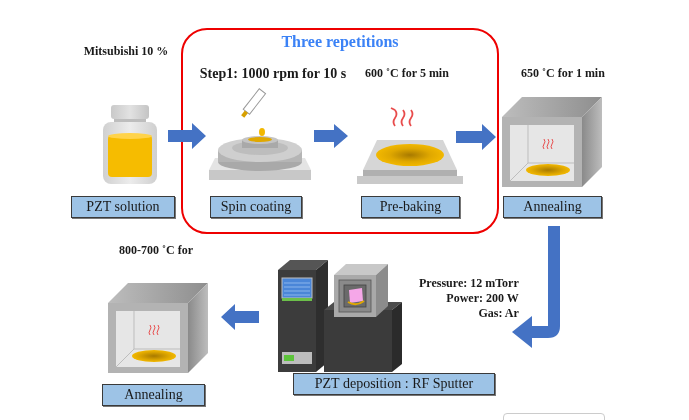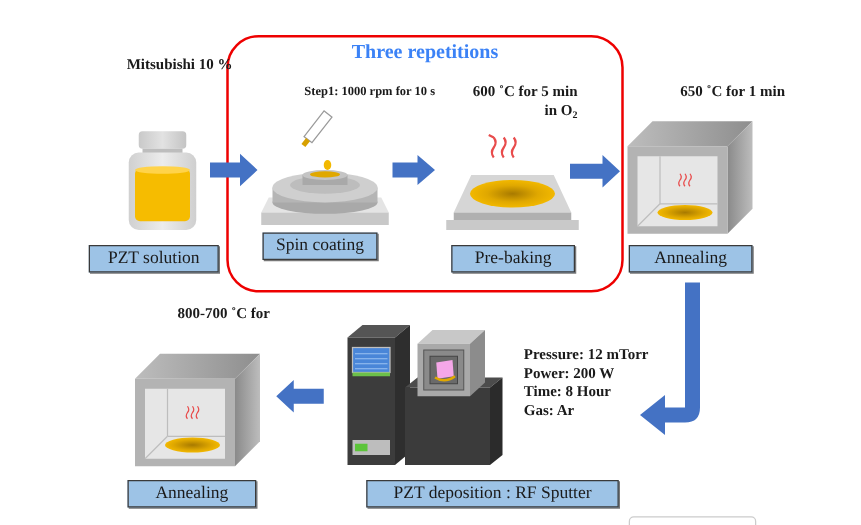--- a/index.html
+++ b/index.html
@@ -1,18 +1,18 @@
 <!DOCTYPE html>
 <html><head>
 <meta charset="utf-8">
 <style>
   html, body { margin: 0; padding: 0; background: #ffffff; }
   body { width: 689px; height: 420px; position: relative; overflow: hidden;
          font-family: "Liberation Serif", "DejaVu Serif", serif; color: #1a1a1a; }
-  .caption { position: absolute; font-weight: bold; font-size: 12px; line-height: 15px; text-align: right; white-space: nowrap; }
+  .caption { position: absolute; font-weight: bold; font-size: 12px; line-height: 15px; text-align: center; white-space: nowrap; }
   .label-box { position: absolute; background: #9dc3e6; border: 1px solid #3a3a3a; box-shadow: 1px 1px 0 #777;
                font-weight: normal; font-size: 14px; line-height: 20px; height: 20px; text-align: center; white-space: nowrap; }
   .repeat-frame { position: absolute; left: 181px; top: 28px; width: 314px; height: 202px;
                   border: 2.5px solid #ee0000; border-radius: 26px; }
   .repeat-title { position: absolute; left: 181px; top: 30px; width: 318px; text-align: center;
                   font-weight: bold; font-size: 16px; color: #3b82f6; line-height: 24px; }
   sub { font-size: 8px; vertical-align: -2px; }
   svg { position: absolute; overflow: visible; }
   .corner-box { position: absolute; left: 503px; top: 413px; width: 100px; height: 12px;
                 border: 1px solid #cccccc; border-radius: 4px; background: #fff; }
@@ -44,21 +44,21 @@
   <rect x="14" y="14" width="32" height="4" fill="#bdbdbd"></rect>
   <rect x="3" y="17" width="54" height="62" rx="8" fill="url(#bodyG)"></rect>
   <rect x="8" y="30" width="44" height="42" rx="4" fill="#f6bc00"></rect>
   <ellipse cx="30" cy="31" rx="22" ry="3" fill="#ffd34a"></ellipse>
 </svg>
 
 <svg style="left:168px; top:123px;" width="40" height="26" viewBox="0 0 40 26">
   <polygon points="0,7 24,7 24,0 38,13 24,26 24,19 0,19" fill="#4472c4"></polygon>
 </svg>
 
-<div class="caption" style="left:198px; top:66px; width:150px; font-size:10px;">
+<div class="caption" style="left:198px; top:66px; width:150px; font-size:14px;">
   <div>Step1: 1000 rpm for 10 s</div>
 </div>
 
 <svg style="left:205px; top:100px;" width="110" height="85" viewBox="0 0 110 85">
   <defs>
     <linearGradient id="baseG" x1="0" x2="0" y1="0" y2="1">
         <stop offset="0" stop-color="#e8e8e8"></stop>
         <stop offset="1" stop-color="#cfcfcf"></stop>
       </linearGradient>
   </defs>
@@ -81,21 +81,20 @@
   <ellipse cx="55" cy="40" rx="18" ry="4" fill="#c4c4c4"></ellipse>
   <ellipse cx="55" cy="39.5" rx="12" ry="2.5" fill="#e0a800"></ellipse>
 </svg>
 
 <svg style="left:314px; top:124px;" width="36" height="24" viewBox="0 0 36 24">
   <polygon points="0,6 20,6 20,0 34,12 20,24 20,18 0,18" fill="#4472c4"></polygon>
 </svg>
 
 <div class="caption" style="left:352px; top:66px; width:110px;">
   <div>600 ˚C for 5 min</div>
-  <div><span>in O</span><sub>2</sub></div>
 </div>
 
 <svg style="left:355px; top:100px;" width="110" height="85" viewBox="0 0 110 85">
   <defs>
     <radialGradient id="wafG">
         <stop offset="0" stop-color="#a87a00"></stop>
         <stop offset="0.6" stop-color="#e0a800"></stop>
         <stop offset="1" stop-color="#f2b800"></stop>
       </radialGradient>
   </defs>
@@ -143,32 +142,31 @@
   <line x1="28" y1="66" x2="74" y2="66" stroke="#bdbdbd" stroke-width="1"></line>
   <g fill="none" stroke="#e84c4c" stroke-width="1">
     <path d="M44,42 q2,3 0,5 q-2,3 0,5"></path>
       <path d="M48,42 q2,3 0,5 q-2,3 0,5"></path>
       <path d="M52,42 q2,3 0,5 q-2,3 0,5"></path>
   </g>
   <ellipse cx="48" cy="73" rx="22" ry="6" fill="url(#fWaf)"></ellipse>
 </svg>
 
 <div class="label-box" style="left:71px; top:196px; width:102px;">PZT solution</div>
-<div class="label-box" style="left:210px; top:186px; width:90px;">Spin coating</div>
+<div class="label-box" style="left:210px; top:196px; width:90px;">Spin coating</div>
 <div class="label-box" style="left:361px; top:196px; width:97px;">Pre-baking</div>
 <div class="label-box" style="left:503px; top:196px; width:97px;">Annealing</div>
 
 <svg style="left:508px; top:226px;" width="60" height="130" viewBox="0 0 60 130">
   <path d="M40,0 L52,0 L52,100 Q52,112 40,112 L24,112 L24,122 L4,106 L24,90 L24,100 L40,100 L40,0 Z" fill="#4472c4"></path>
 </svg>
 
-<div class="caption" style="left:419px; top:276px; text-align:left; line-height:15px;">
+<div class="caption" style="left:419px; top:276px; text-align:right; line-height:15px;">
   <div>Pressure:  12 mTorr</div>
   <div>Power:  200 W</div>
-  <div>Time:  8 Hour</div>
   <div>Gas:  Ar</div>
 </div>
 
 <svg style="left:272px; top:260px;" width="135" height="112" viewBox="0 0 135 112">
 
   <polygon points="6,10 18,0 56,0 44,10" fill="#555"></polygon>
   <polygon points="44,10 56,0 56,102 44,112" fill="#2e2e2e"></polygon>
   <rect x="6" y="10" width="38" height="102" fill="#3c3c3c"></rect>
   <rect x="10" y="18" width="30" height="20" fill="#4a86d8" stroke="#bfbfbf" stroke-width="1"></rect>
   <g stroke="#9cc2f2" stroke-width="0.8">
@@ -227,15 +225,15 @@
   <line x1="28" y1="66" x2="74" y2="66" stroke="#bdbdbd" stroke-width="1"></line>
   <g fill="none" stroke="#e84c4c" stroke-width="1">
     <path d="M44,42 q2,3 0,5 q-2,3 0,5"></path>
       <path d="M48,42 q2,3 0,5 q-2,3 0,5"></path>
       <path d="M52,42 q2,3 0,5 q-2,3 0,5"></path>
   </g>
   <ellipse cx="48" cy="73" rx="22" ry="6" fill="url(#gWaf)"></ellipse>
 </svg>
 
 <div class="label-box" style="left:102px; top:384px; width:101px;">Annealing</div>
-<div class="label-box" style="left:293px; top:384px; width:200px;">PZT deposition : RF Sputter</div>
+<div class="label-box" style="left:293px; top:373px; width:200px;">PZT deposition : RF Sputter</div>
 
 <div class="corner-box"></div>
 
 </body></html>

